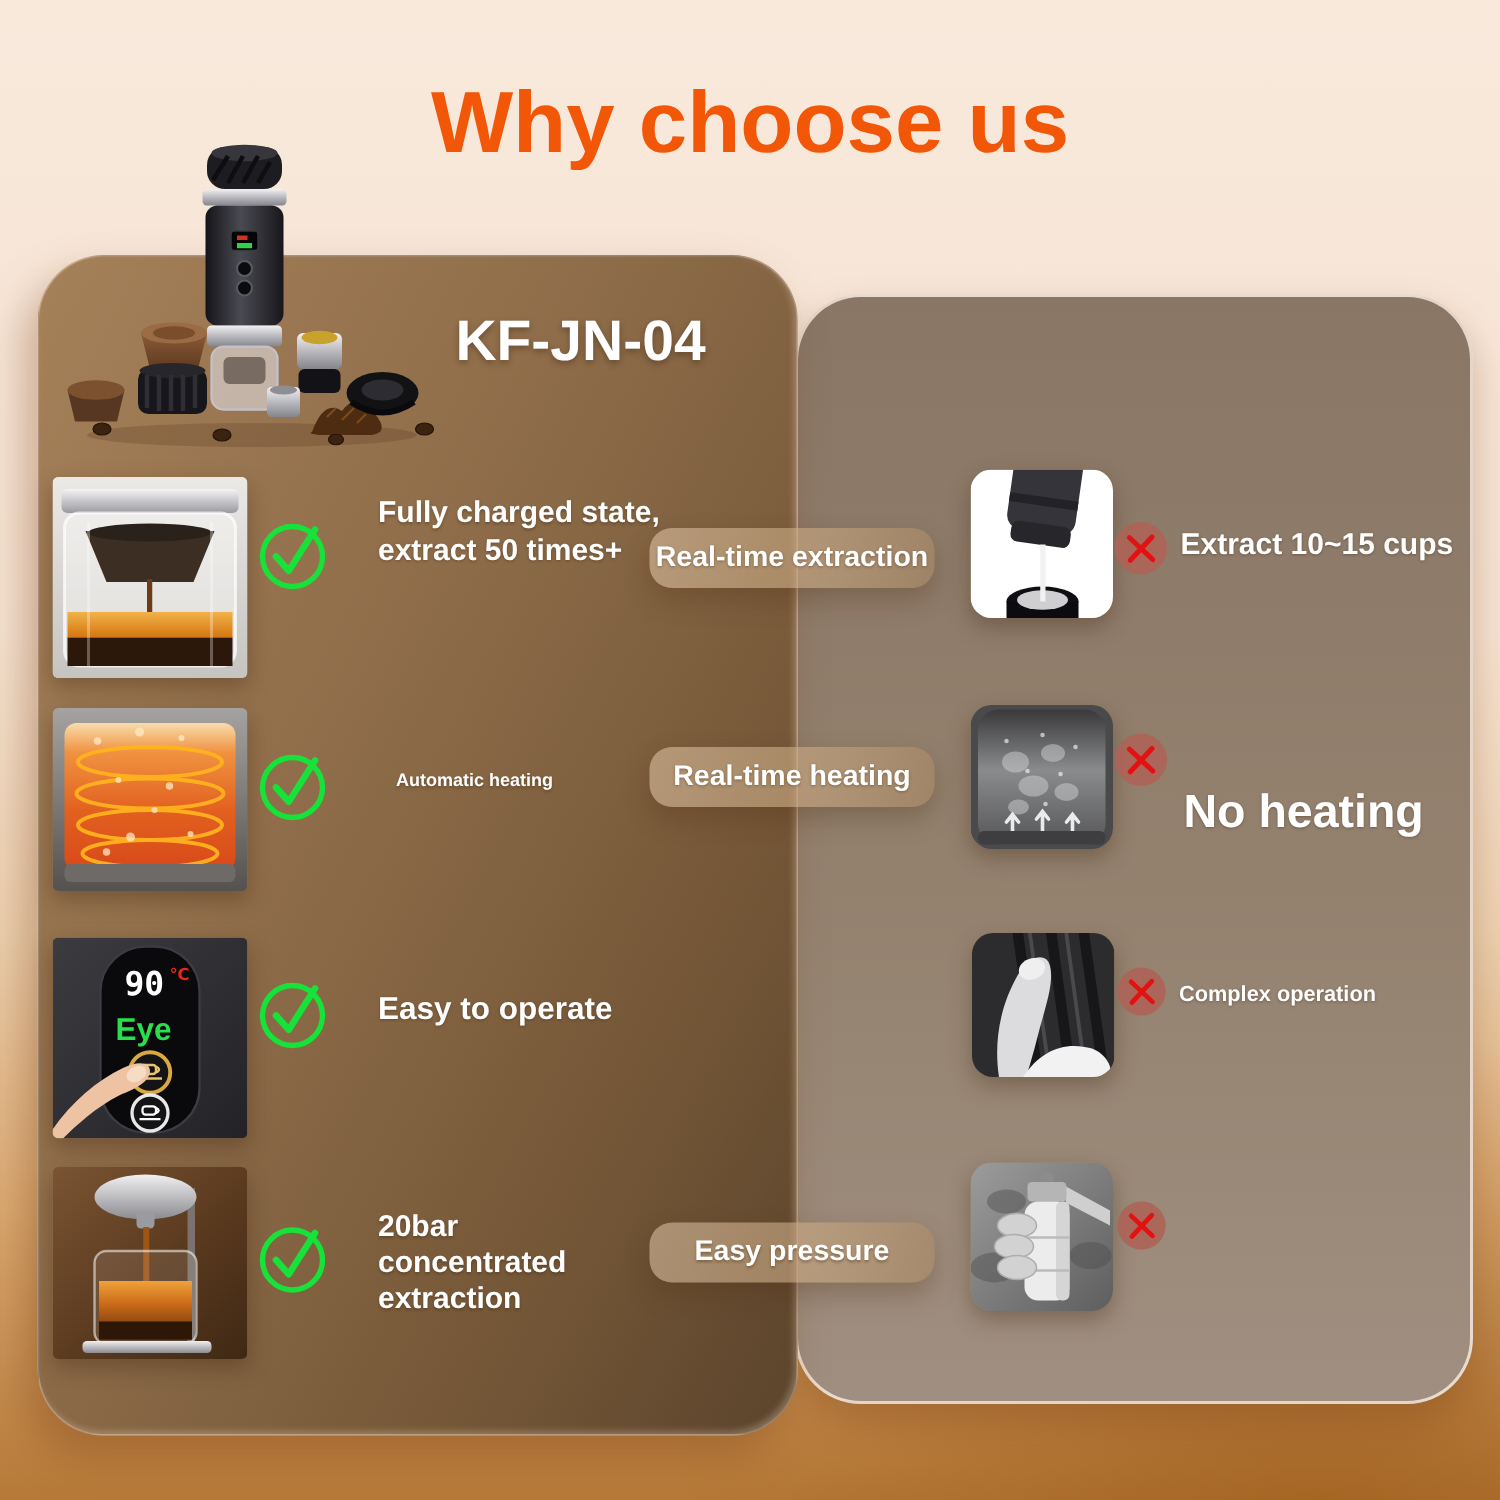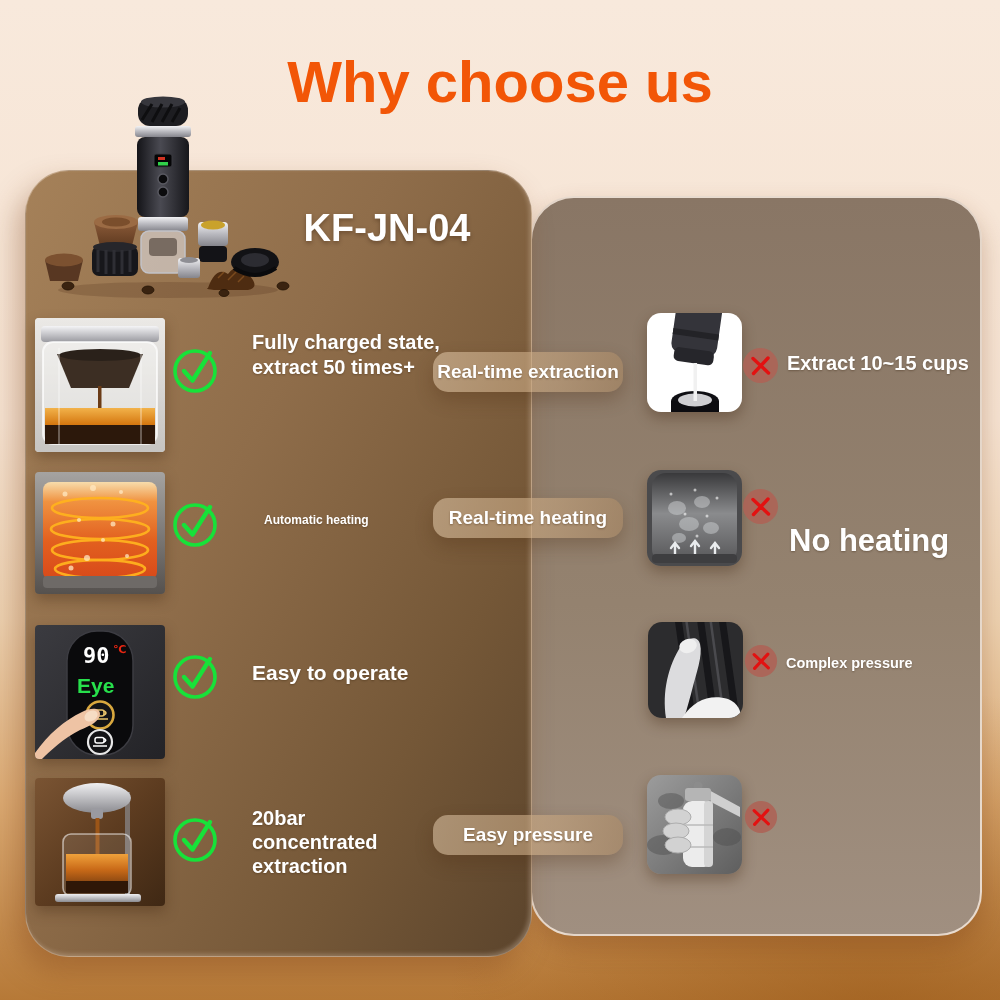--- a/index.html
+++ b/index.html
@@ -328,21 +328,21 @@
       <ellipse cx="40" cy="24" rx="9" ry="7" fill="#efefef" transform="rotate(-20 40 24)"></ellipse>
       <path d="M34 96 C46 78 62 72 80 77 C90 81 94 90 92 96 Z" fill="#f2f2f2"></path>
     </svg>
   </div>
   <div class="icon" style="left:744px;top:644px;">
     <svg width="34" height="34" viewBox="0 0 37 37">
       <circle cx="18.5" cy="18.5" r="17.5" fill="#ad6457" opacity="0.92"></circle>
       <path d="M11 11.5 L26.5 26 M26 11 L11.5 26.5" stroke="#e31111" stroke-width="3.4" stroke-linecap="round"></path>
     </svg>
   </div>
-  <div class="rtext" style="left:786px;top:655px;font-size:14.5px;">Complex pressure</div>
+  <div class="rtext" style="left:786px;top:655px;font-size:14.5px;">Complex operation</div>
 
   <div class="photo" style="left:35px;top:778px;width:130px;height:128px;">
     <svg width="130" height="128" viewBox="0 0 130 128">
       <defs>
         <linearGradient id="p5w" x1="0" y1="0" x2="1" y2="1">
             <stop offset="0" stop-color="#7a5433"></stop>
             <stop offset="0.5" stop-color="#5d3c20"></stop>
             <stop offset="1" stop-color="#3f2814"></stop>
           </linearGradient>
         <linearGradient id="p5s" x1="0" y1="0" x2="0" y2="1">

